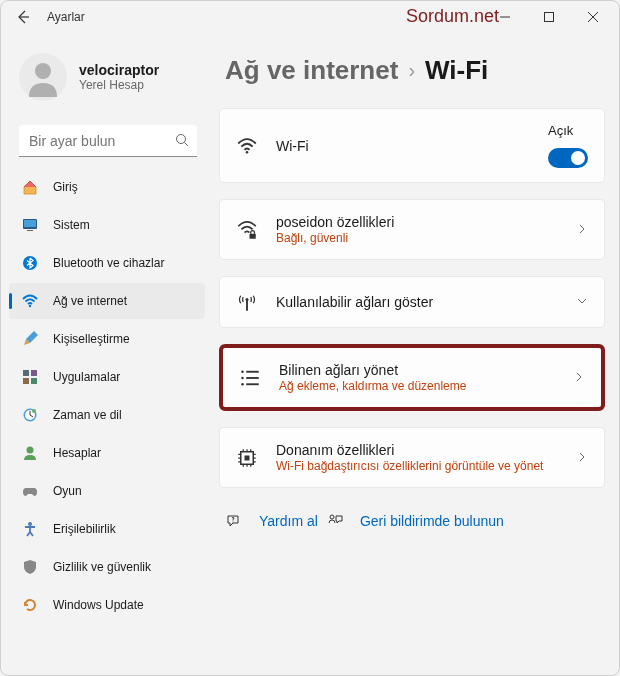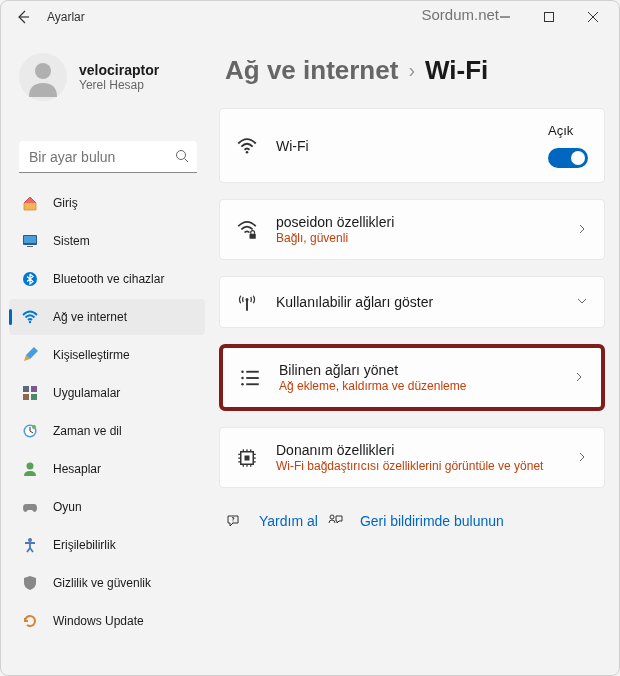--- a/index.html
+++ b/index.html
@@ -36,22 +36,22 @@
 }
 .title-text {
   font-size: 12px;
   color: #333;
   margin-left: 6px;
 }
 .watermark {
   position: absolute;
   right: 120px;
   top: 5px;
-  color: #737373;
-  font-size: 15px;
+  color: #7f1d1d;
+  font-size: 18px;
   font-weight: 500;
 }
 .win-controls {
   margin-left: auto;
   display: flex;
 }
 .win-btn {
   width: 44px;
   height: 32px;
   display: flex;
@@ -81,21 +81,21 @@
   border-radius: 50%;
   background: #eaeaea;
   display: flex;
   align-items: center;
   justify-content: center;
 }
 .user-texts { display: flex; flex-direction: column; }
 .user-name { font-weight: 600; font-size: 14px; }
 .user-sub { font-size: 12px; color: #666; }
 .search-wrap {
-  margin: 28px 10px 12px 10px;
+  margin: 12px 10px 12px 10px;
   position: relative;
 }
 .search-input {
   width: 100%;
   height: 32px;
   border: none;
   border-bottom: 1px solid #888;
   background: #fff;
   padding: 0 32px 0 10px;
   font-size: 14px;

